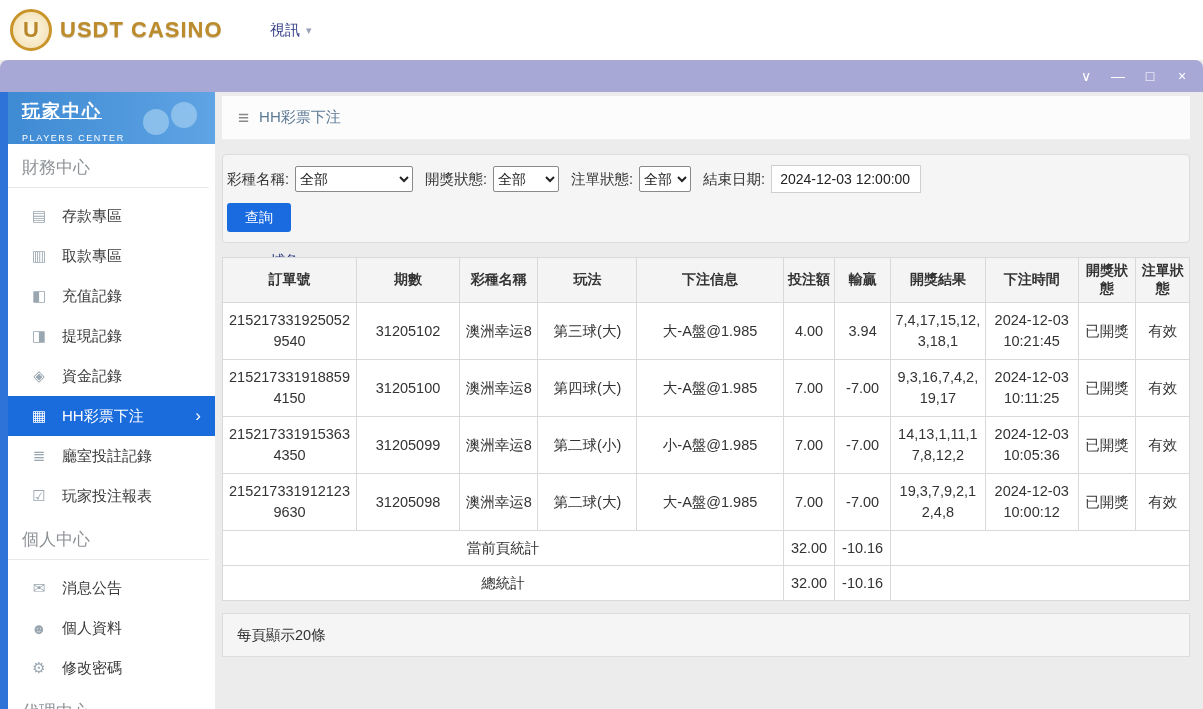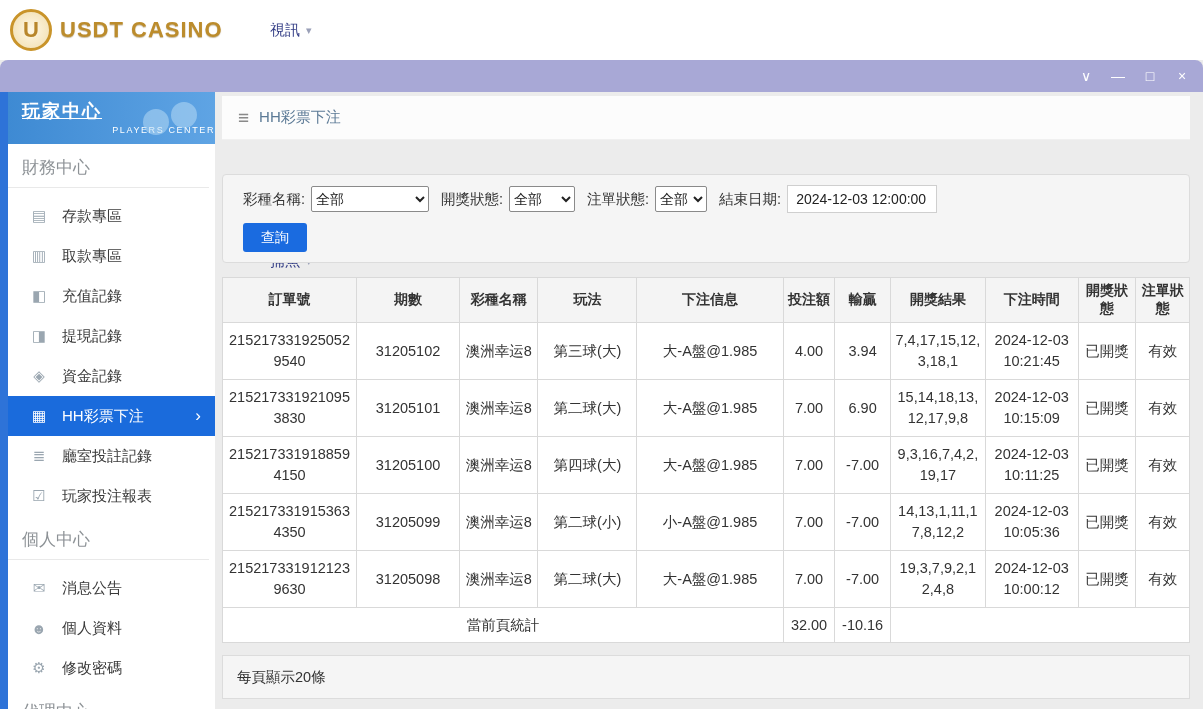--- a/index.html
+++ b/index.html
@@ -27,43 +27,43 @@
 
   
   .content { display:flex; height:617px; }
   .blue-strip { width:8px; background:#2e73d8; }
 
   
   .sidebar { width:207px; background:#ffffff; overflow:hidden; }
   .sb-header { height:52px; background:linear-gradient(90deg,#3e8ad3,#5fa4e4);
     color:#fff; padding:7px 0 0 14px; position:relative; overflow:hidden; }
   .sb-title { font-size:18px; font-weight:bold; letter-spacing:2px;text-decoration:underline; }
-  .sb-subtitle { font-size:9px; letter-spacing:1.6px; margin-top:2px;text-align:right; }
+  .sb-subtitle { font-size:9px; letter-spacing:1.6px; margin-top:10px; }
   .sb-gamepad { position:absolute; right:16px; top:8px; width:58px; height:38px; opacity:.5; }
   .sb-gamepad::before, .sb-gamepad::after { content:""; position:absolute; width:26px; height:26px;
     border-radius:50%; background:#bfe0f7; }
   .sb-gamepad::before { left:2px; top:9px; }
   .sb-gamepad::after { right:2px; top:2px; }
   .sb-section-title { font-size:17px; color:#8d9296; padding:12px 0 8px 14px;
     border-bottom:1px solid #e9e9e9; margin:0 6px 8px 0; }
   .sb-item { height:40px; display:flex; align-items:center; padding-left:22px; gap:14px;
     font-size:15px; color:#3a3a3a; cursor:pointer; }
   .sb-icon { width:18px; color:#9aa6b0; font-size:15px; text-align:center; }
   .sb-item.active { background:#1a6bdc; color:#ffffff; padding-left:22px; }
   .sb-item.active .sb-icon { color:#ffffff; }
   .sb-arrow { margin-left:auto; margin-right:14px; color:#ffffff; font-size:17px; }
 
   
   .main { flex:1; padding:4px 13px 0 7px; overflow:hidden; }
   .breadcrumb { height:44px; background:#fcfcfc; display:flex; align-items:center; gap:10px;
     padding:0 16px; color:#5c7a96; font-size:15px; border-bottom:1px solid #f0f0f0; }
   .menu-icon { font-size:19px; color:#8a8a8a; }
 
-  .filter-panel { margin-top:34px; background:#f5f5f5; border:1px solid #dcdcdc;
-    border-radius:4px; padding:10px 20px 10px; }
+  .filter-panel { margin-top:14px; background:#f5f5f5; border:1px solid #dcdcdc;
+    border-radius:4px; padding:10px 4px 10px; }
   .filter-row { display:flex; align-items:center; font-size:14.5px; color:#333; }
   .filter-group { display:flex; align-items:center; gap:6px; margin-right:12px; }
   .filter-select { height:26px; border:1px solid #8a8a8a; background:#fff; font-size:14px;
     font-family:inherit; border-radius:2px; color:#222; }
   .sel-lottery { width:118px; }
   .sel-draw { width:66px; }
   .sel-bet { width:52px; }
   .date-input { height:28px; width:150px; border:1px solid #cfcfcf; background:#fff;
     font-size:14px; padding:0 8px; font-family:inherit; color:#222; }
   .search-btn { margin-top:10px; width:64px; height:29px; background:#1a6be0; color:#fff;
@@ -274,33 +274,20 @@
               <td>第三球(大)</td>
               <td>大-A盤@1.985</td>
               <td>4.00</td>
               <td>3.94</td>
               <td class="break">7,4,17,15,12,3,18,1</td>
               <td>2024-12-03 10:21:45</td>
               <td>已開獎</td>
               <td>有效</td>
             </tr>
             <tr>
-              <td class="break">2152173319210953830</td>
-              <td>31205101</td>
-              <td>澳洲幸运8</td>
-              <td>第二球(大)</td>
-              <td>大-A盤@1.985</td>
-              <td>7.00</td>
-              <td>6.90</td>
-              <td class="break">15,14,18,13,12,17,9,8</td>
-              <td>2024-12-03 10:15:09</td>
-              <td>已開獎</td>
-              <td>有效</td>
-            </tr>
-            <tr>
               <td class="break">2152173319188594150</td>
               <td>31205100</td>
               <td>澳洲幸运8</td>
               <td>第四球(大)</td>
               <td>大-A盤@1.985</td>
               <td>7.00</td>
               <td>-7.00</td>
               <td class="break">9,3,16,7,4,2,19,17</td>
               <td>2024-12-03 10:11:25</td>
               <td>已開獎</td>
@@ -331,20 +318,26 @@
               <td>2024-12-03 10:00:12</td>
               <td>已開獎</td>
               <td>有效</td>
             </tr>
             <tr class="summary">
               <td colspan="5">當前頁統計</td>
               <td>32.00</td>
               <td>-10.16</td>
               <td colspan="4"></td>
             </tr>
+            <tr class="summary">
+              <td colspan="5">總統計</td>
+              <td>32.00</td>
+              <td>-10.16</td>
+              <td colspan="4"></td>
+            </tr>
           </tbody>
         </table>
       </div>
 
       <div class="pagination-panel">
         <span>每頁顯示20條</span>
       </div>
 
     </main>
   </div>

